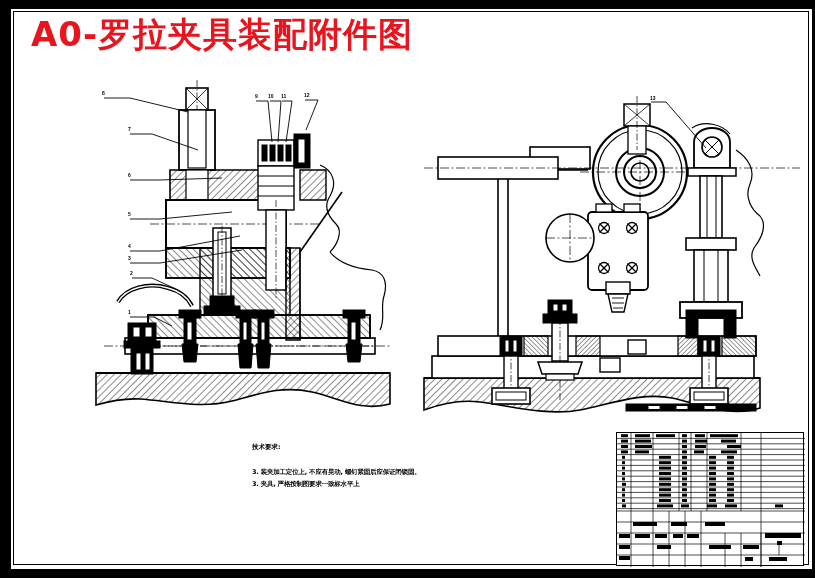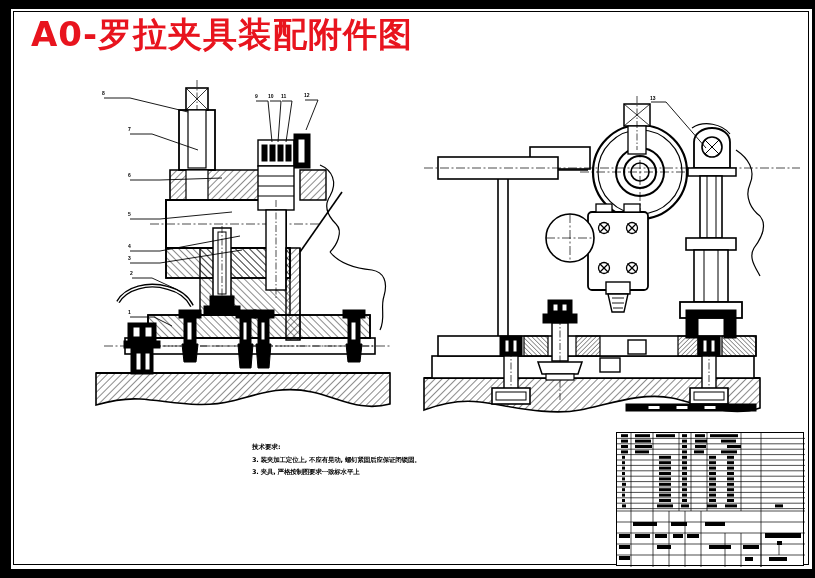--- a/index.html
+++ b/index.html
@@ -67,21 +67,21 @@
     position: absolute;
     left: 252px;
     top: 443px;
     width: 230px;
     color: #000;
   }
   #notes .notes-head {
     font-family: "DejaVu Sans", sans-serif;
     font-size: 6.5px;
     font-weight: bold;
-    margin-bottom: 2px;
+    margin-bottom: 14px;
     letter-spacing: 0px;
   }
   #notes .note-line {
     font-family: "DejaVu Sans", sans-serif;
     font-size: 6.5px;
     line-height: 1.85;
     white-space: nowrap;
     font-weight: bold;
     letter-spacing: -0.2px;
   }

